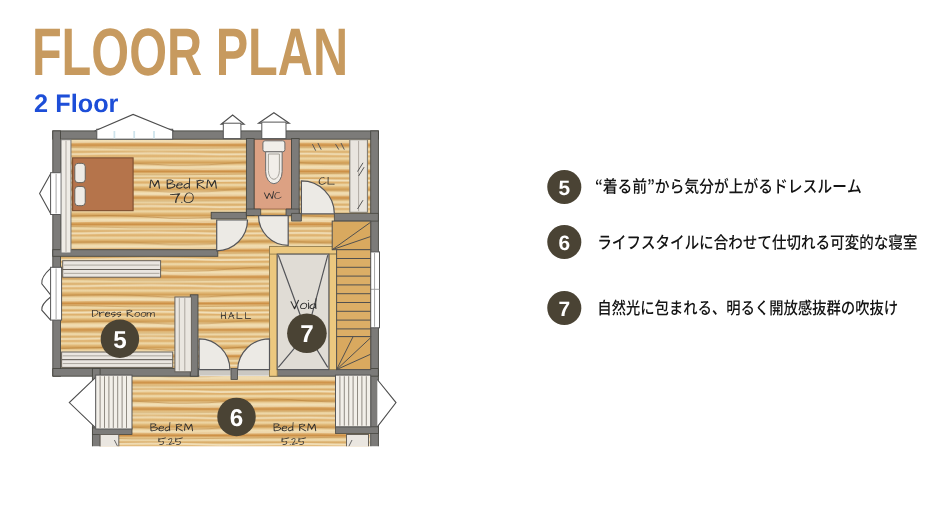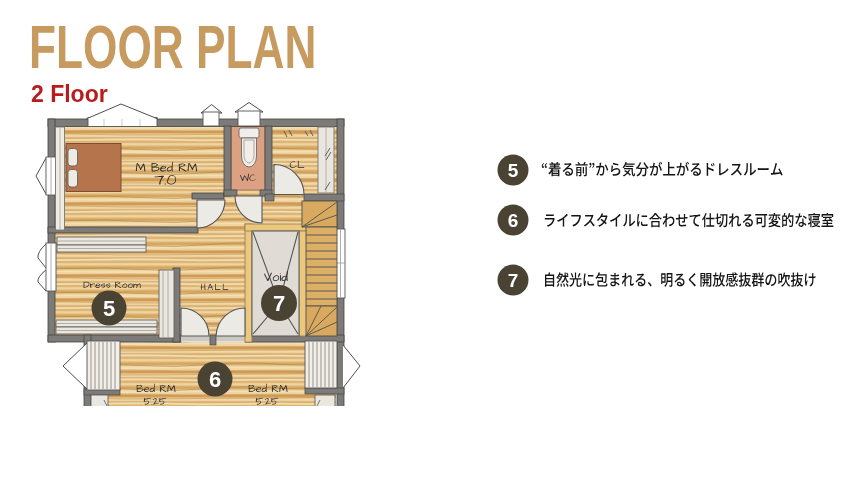--- a/index.html
+++ b/index.html
@@ -1,17 +1,17 @@
 <!DOCTYPE html>
 <html><head><meta charset="utf-8">
 <style>
 html,body{margin:0;padding:0;background:#fff;}
 #page{position:relative;width:858px;height:406px;background:#fff;overflow:hidden;font-family:"Liberation Sans",sans-serif;}
 #title{position:absolute;left:29px;top:12px;font-size:61px;font-weight:bold;color:#c79a5f;transform:scaleX(.725);transform-origin:left top;}
-#sub{position:absolute;left:31px;top:81px;font-size:23px;font-weight:bold;color:#b91c1c;}
+#sub{position:absolute;left:31px;top:81px;font-size:23px;font-weight:bold;color:#1d4ed8;}
 </style></head>
 <body>
 <div id="page">
 
 <div id="title">FLOOR PLAN</div>
 
 <div id="sub">2 Floor</div>
 <svg width="858" height="483" viewBox="0 0 858 483" style="position:absolute;left:0;top:0">
 <defs>
 <linearGradient id="lgw" x1="0" y1="0" x2="0" y2="24" gradientUnits="userSpaceOnUse">

